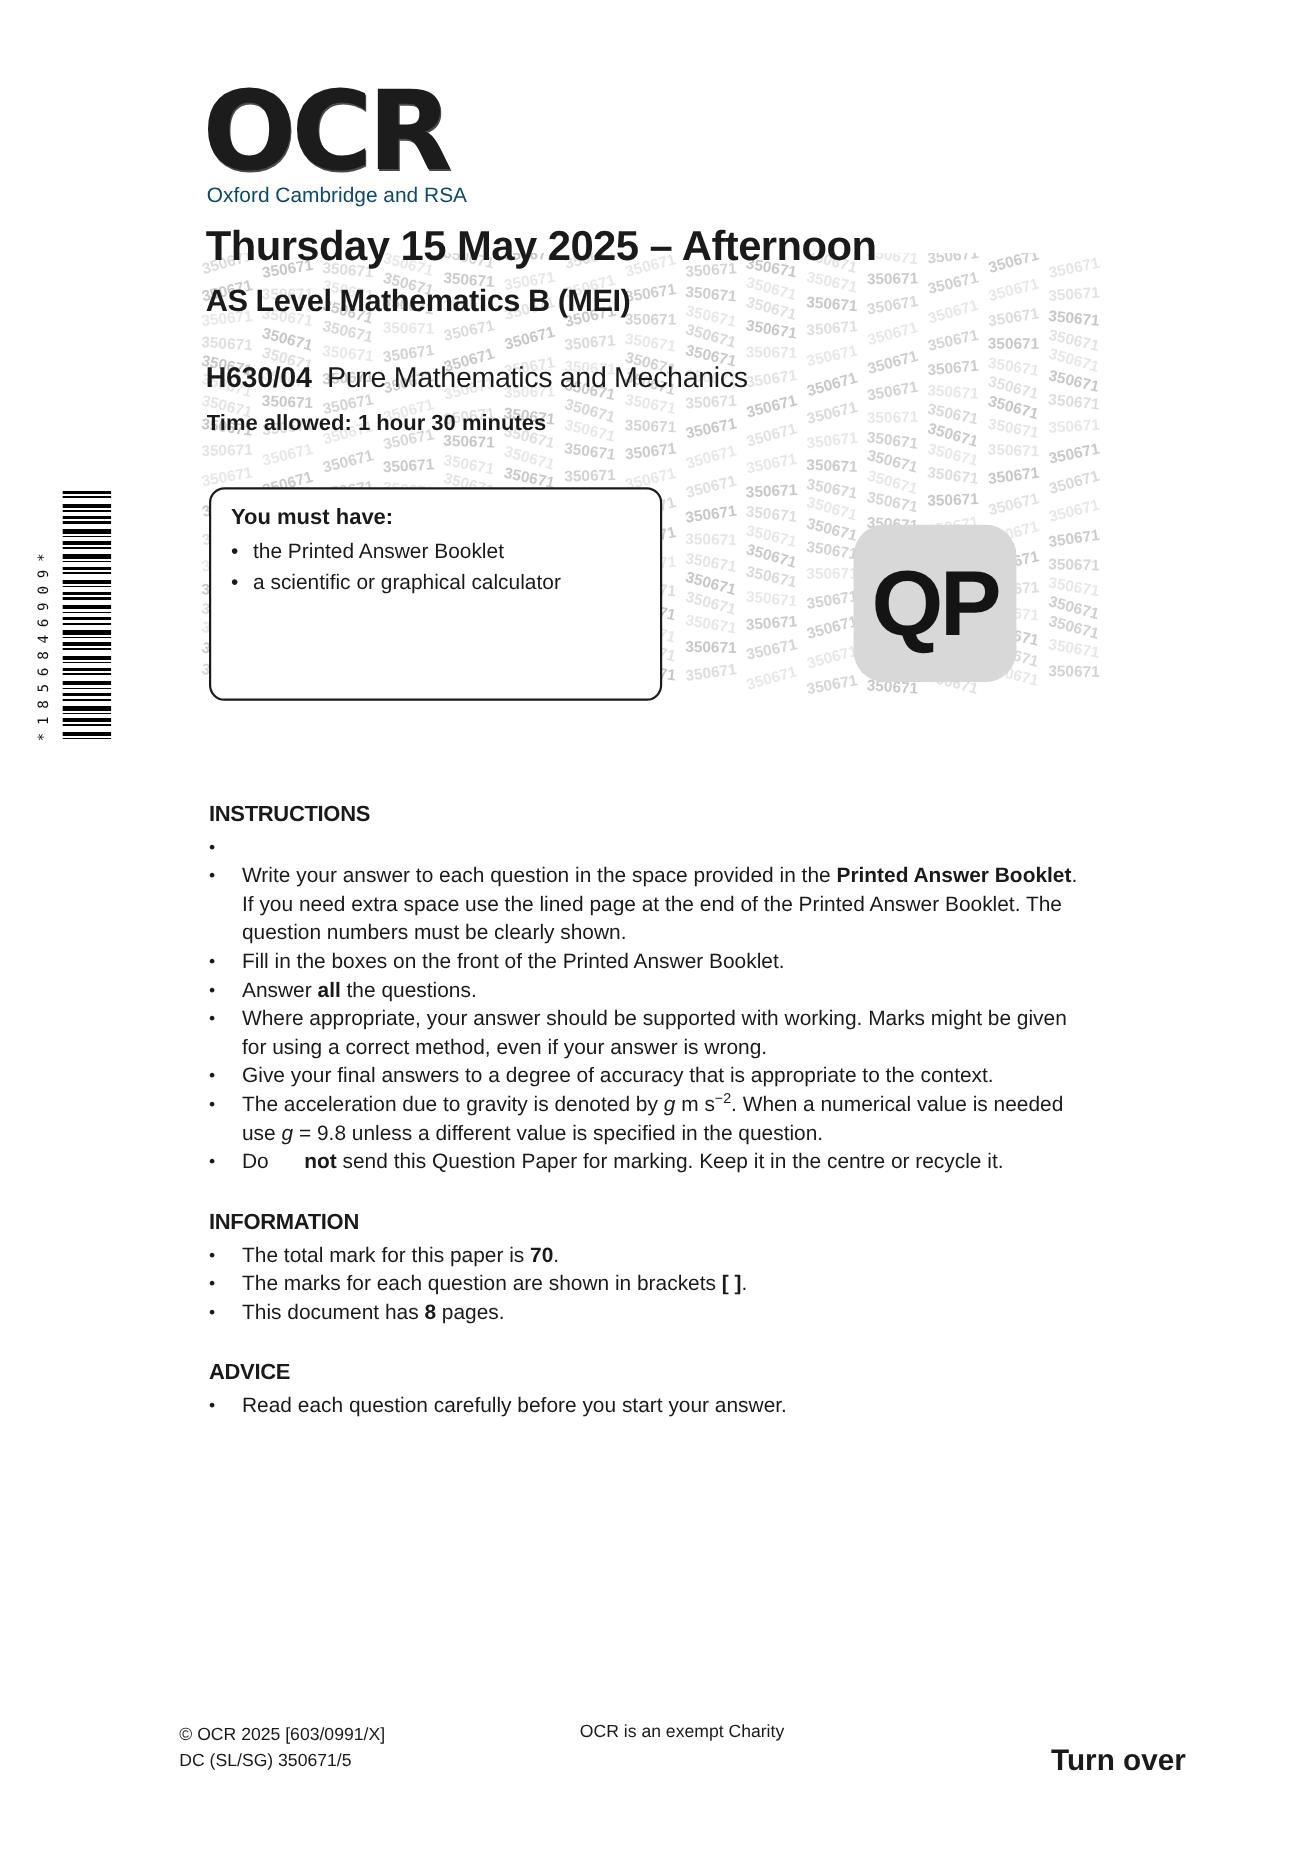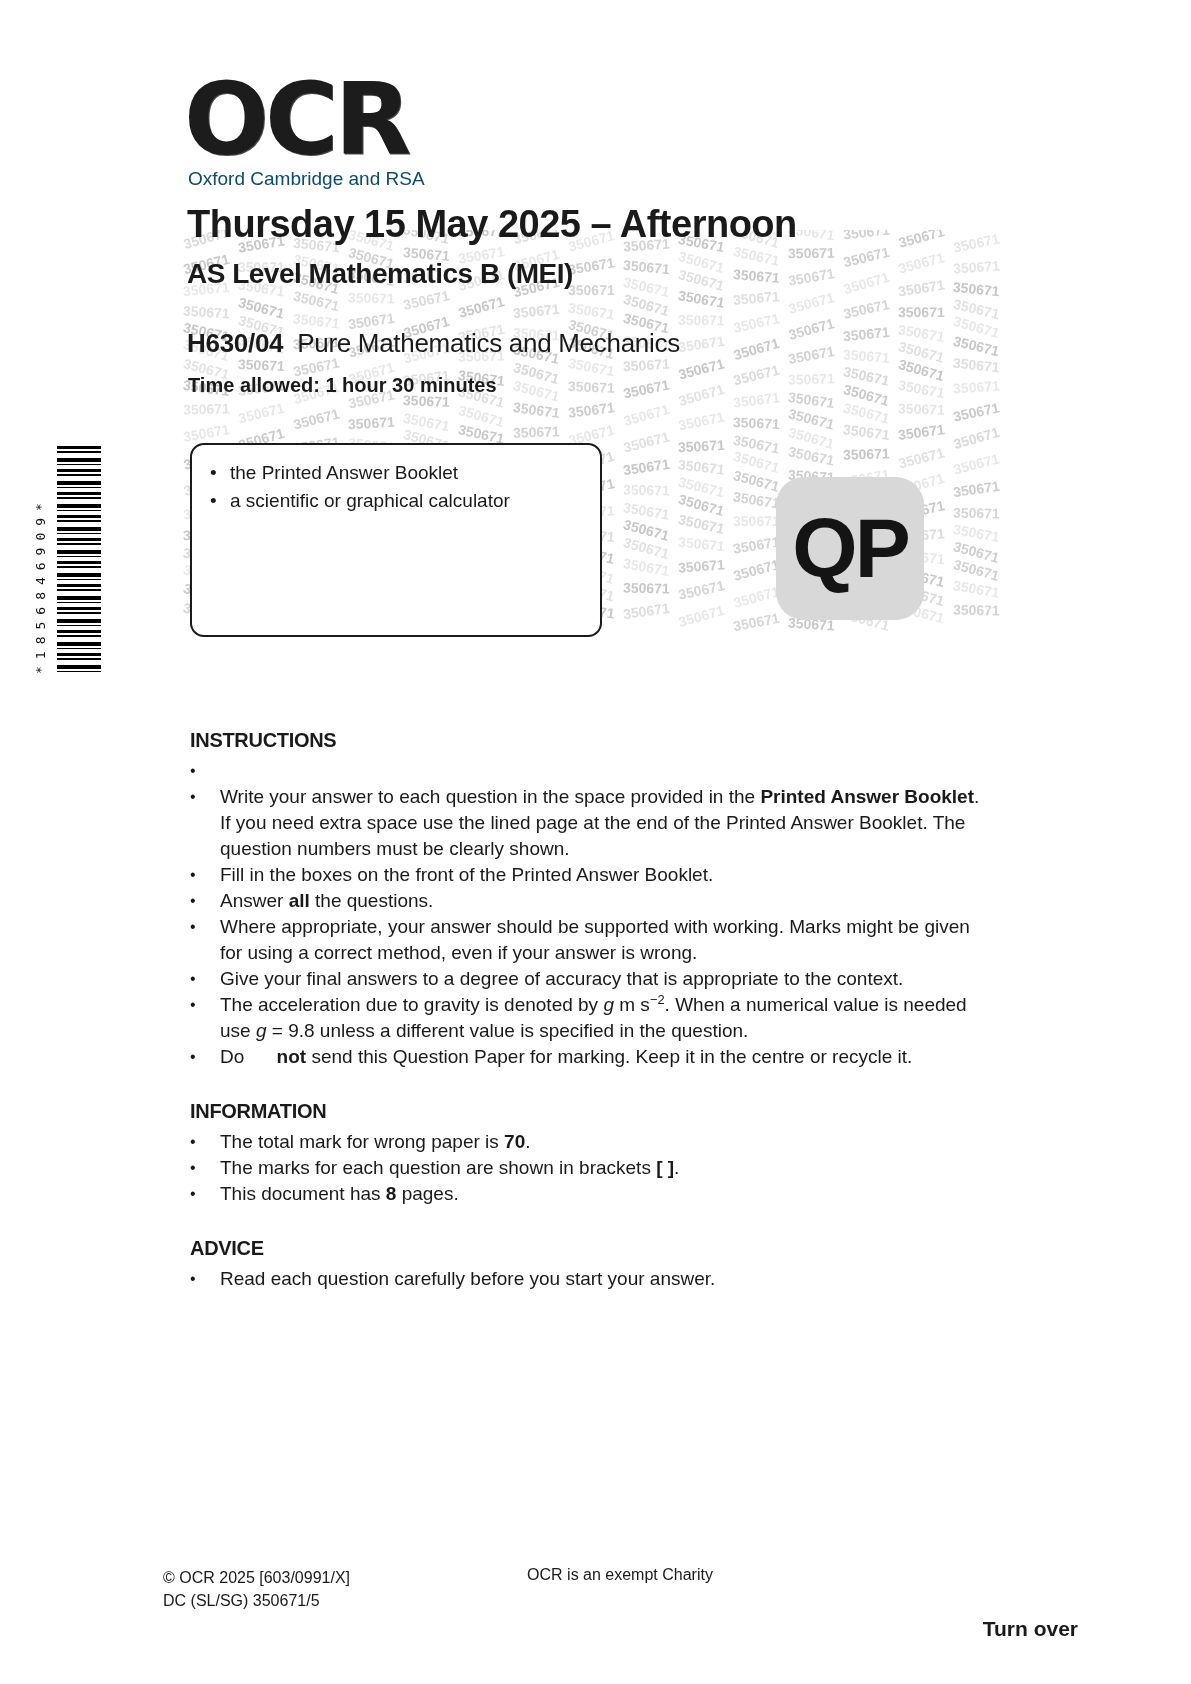--- a/index.html
+++ b/index.html
@@ -99,21 +99,21 @@
   .footer-left{
     position:absolute;left:163px;top:1566px;z-index:2;
     font-size:16px;line-height:23px;color:#1a1a1a;
   }
   .footer-charity{
     position:absolute;left:420px;top:1566px;width:400px;z-index:2;
     text-align:center;font-size:16px;
   }
   .turn-over{
     position:absolute;right:113px;top:1585px;z-index:2;
-    font-size:21px;font-weight:bold;margin-top:32px;
+    font-size:27px;font-weight:bold;
   }
 </style>
 </head>
 <body>
 
 <div class="page">
 
   <div class="watermark" id="watermark">
       <span class="wm" style="left: 0px; top: 0px; transform: rotate(-16deg); color: rgb(189, 189, 189); opacity: 0.55;">350671</span>
       <span class="wm" style="left: 55px; top: 5.69391px; transform: rotate(-9.3deg); color: rgb(189, 189, 189); opacity: 0.85;">350671</span>
@@ -395,20 +395,21 @@
     <div class="paper-line">
       <span class="paper-code">H630/04</span><span>Pure Mathematics and Mechanics</span>
     </div>
     <div class="time-allowed">Time allowed: 1 hour 30 minutes</div>
   </div>
 
   <div class="barcode"></div>
   <div class="barcode-label">*1856846909*</div>
 
   <div class="must-box">
+    <div class="must-title">You must have:</div>
     <ul class="must-list" id="must-list">
         <li>
           <span class="dot">•</span>
           <span>the Printed Answer Booklet</span>
         </li>
         <li>
           <span class="dot">•</span>
           <span>a scientific or graphical calculator</span>
         </li>
       </ul>
@@ -451,21 +452,21 @@
             <span class="dot">•</span>
             <span><span>Do </span><span style="font-weight: bold; padding-left: 27px;">not</span><span> send this Question Paper for marking. Keep it in the centre or recycle it.</span></span>
           </li>
         </ul>
       </div>
       <div class="section">
         <div class="section-heading">INFORMATION</div>
         <ul class="bullets">
           <li>
             <span class="dot">•</span>
-            <span><span>The total mark for wrong paper is </span><span style="font-weight: bold;">70</span><span>.</span></span>
+            <span><span>The total mark for this paper is </span><span style="font-weight: bold;">70</span><span>.</span></span>
           </li>
           <li>
             <span class="dot">•</span>
             <span><span>The marks for each question are shown in brackets </span><span style="font-weight: bold;">[ ]</span><span>.</span></span>
           </li>
           <li>
             <span class="dot">•</span>
             <span><span>This document has </span><span style="font-weight: bold;">8</span><span> pages.</span></span>
           </li>
         </ul>

